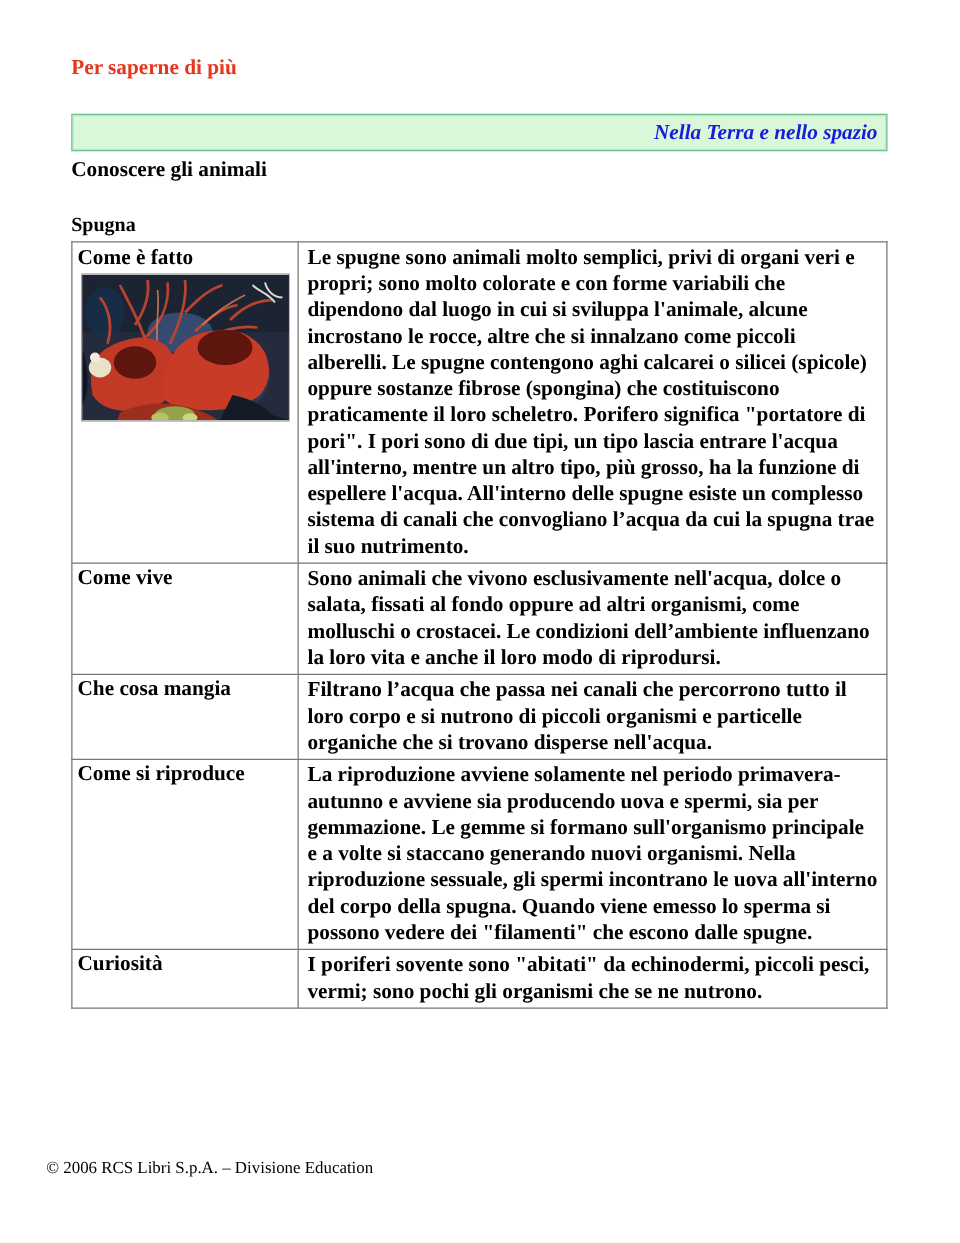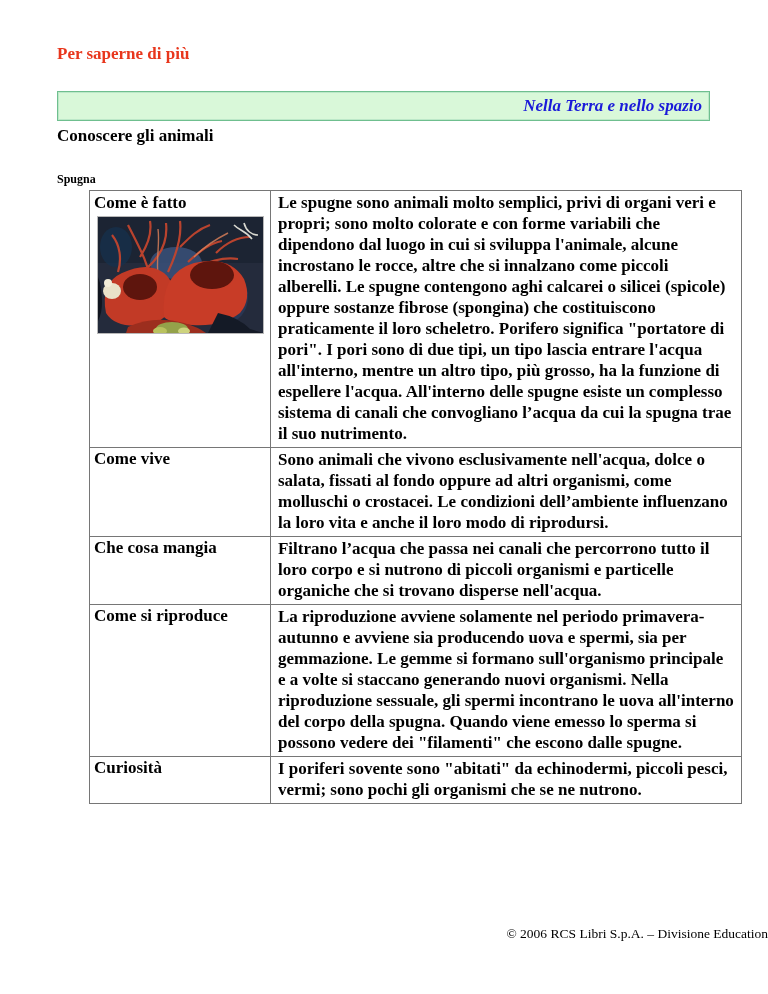--- a/index.html
+++ b/index.html
@@ -24,41 +24,40 @@
     box-shadow: inset 0 0 0 1px #bce8c8;
     display: flex; align-items: center; justify-content: flex-end;
     padding-right: 7px;
   }
   .banner .banner-text {
     color: var(--banner_blue, #1a1ad9);
     font-weight: bold; font-style: italic; font-size: 17px;
   }
   .section-heading { font-weight: bold; font-size: 17px; margin-top: 5px; }
   .title { text-align: center; font-weight: bold; font-size: 23px; margin-top: 31px; }
-  .subject { font-weight: bold; font-size: 12px; margin-top: 26px; margin-bottom: 3px; }
+  .subject { font-weight: bold; font-size: 16px; margin-top: 26px; margin-bottom: 3px; }
 
   table.info {
     width: 653px; border-collapse: collapse;
     border: 1px solid var(--table_border, #767676);
-    margin-left: 32px;
   }
   table.info td {
     border: 1px solid var(--table_border, #767676);
     vertical-align: top;
   }
   td.label-cell { width: 181px; padding: 1px 4px 2px 4px; }
   td.text-cell  { width: 472px; padding: 1px 6px 3px 7px; font-size: 17px; line-height: 21px; font-weight: bold; }
   .row-label        { font-weight: bold; font-size: 17px; line-height: 20px; }
   .row-label.big    { font-size: 17px; line-height: 22px; }
   .photo-frame { margin: 2px 0 0 3px; width: 167px; height: 118px; border: 1px solid #b8b8b8; background: #232a3a; }
   .photo-frame svg { display: block; }
 
   .footer {
     position: absolute; left: 0; right: 0; top: 926px;
-    text-align: right; font-size: 13.5px; color: #000000; padding-left: 37px;
+    text-align: left; font-size: 13.5px; color: #000000; padding-left: 37px;
   }
 </style>
 </head>
 <body>
 
 <div class="page">
 
   <div class="eyebrow">Per saperne di più</div>
 
   <div class="banner">

